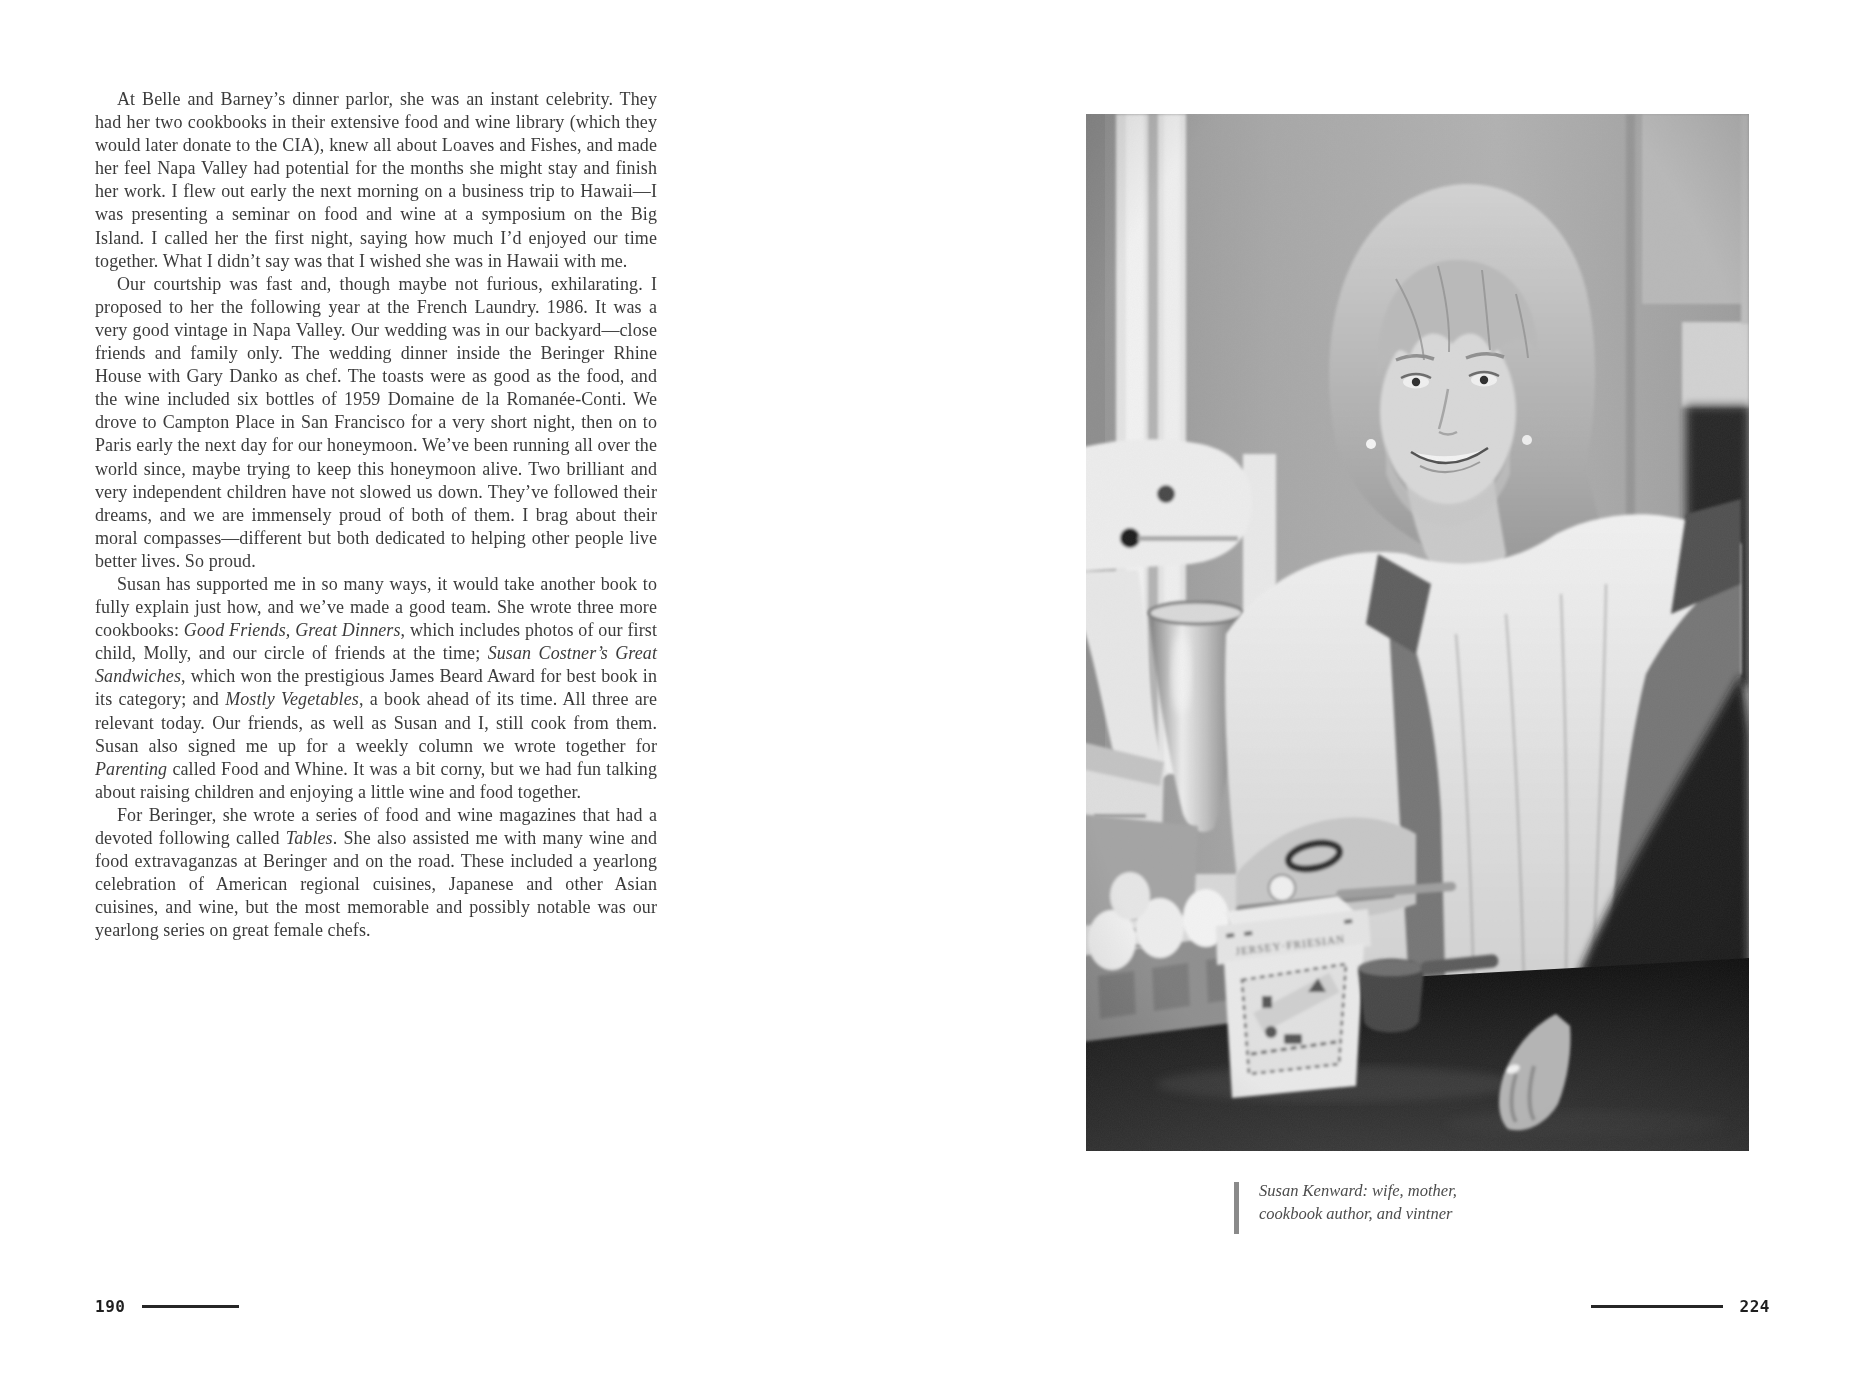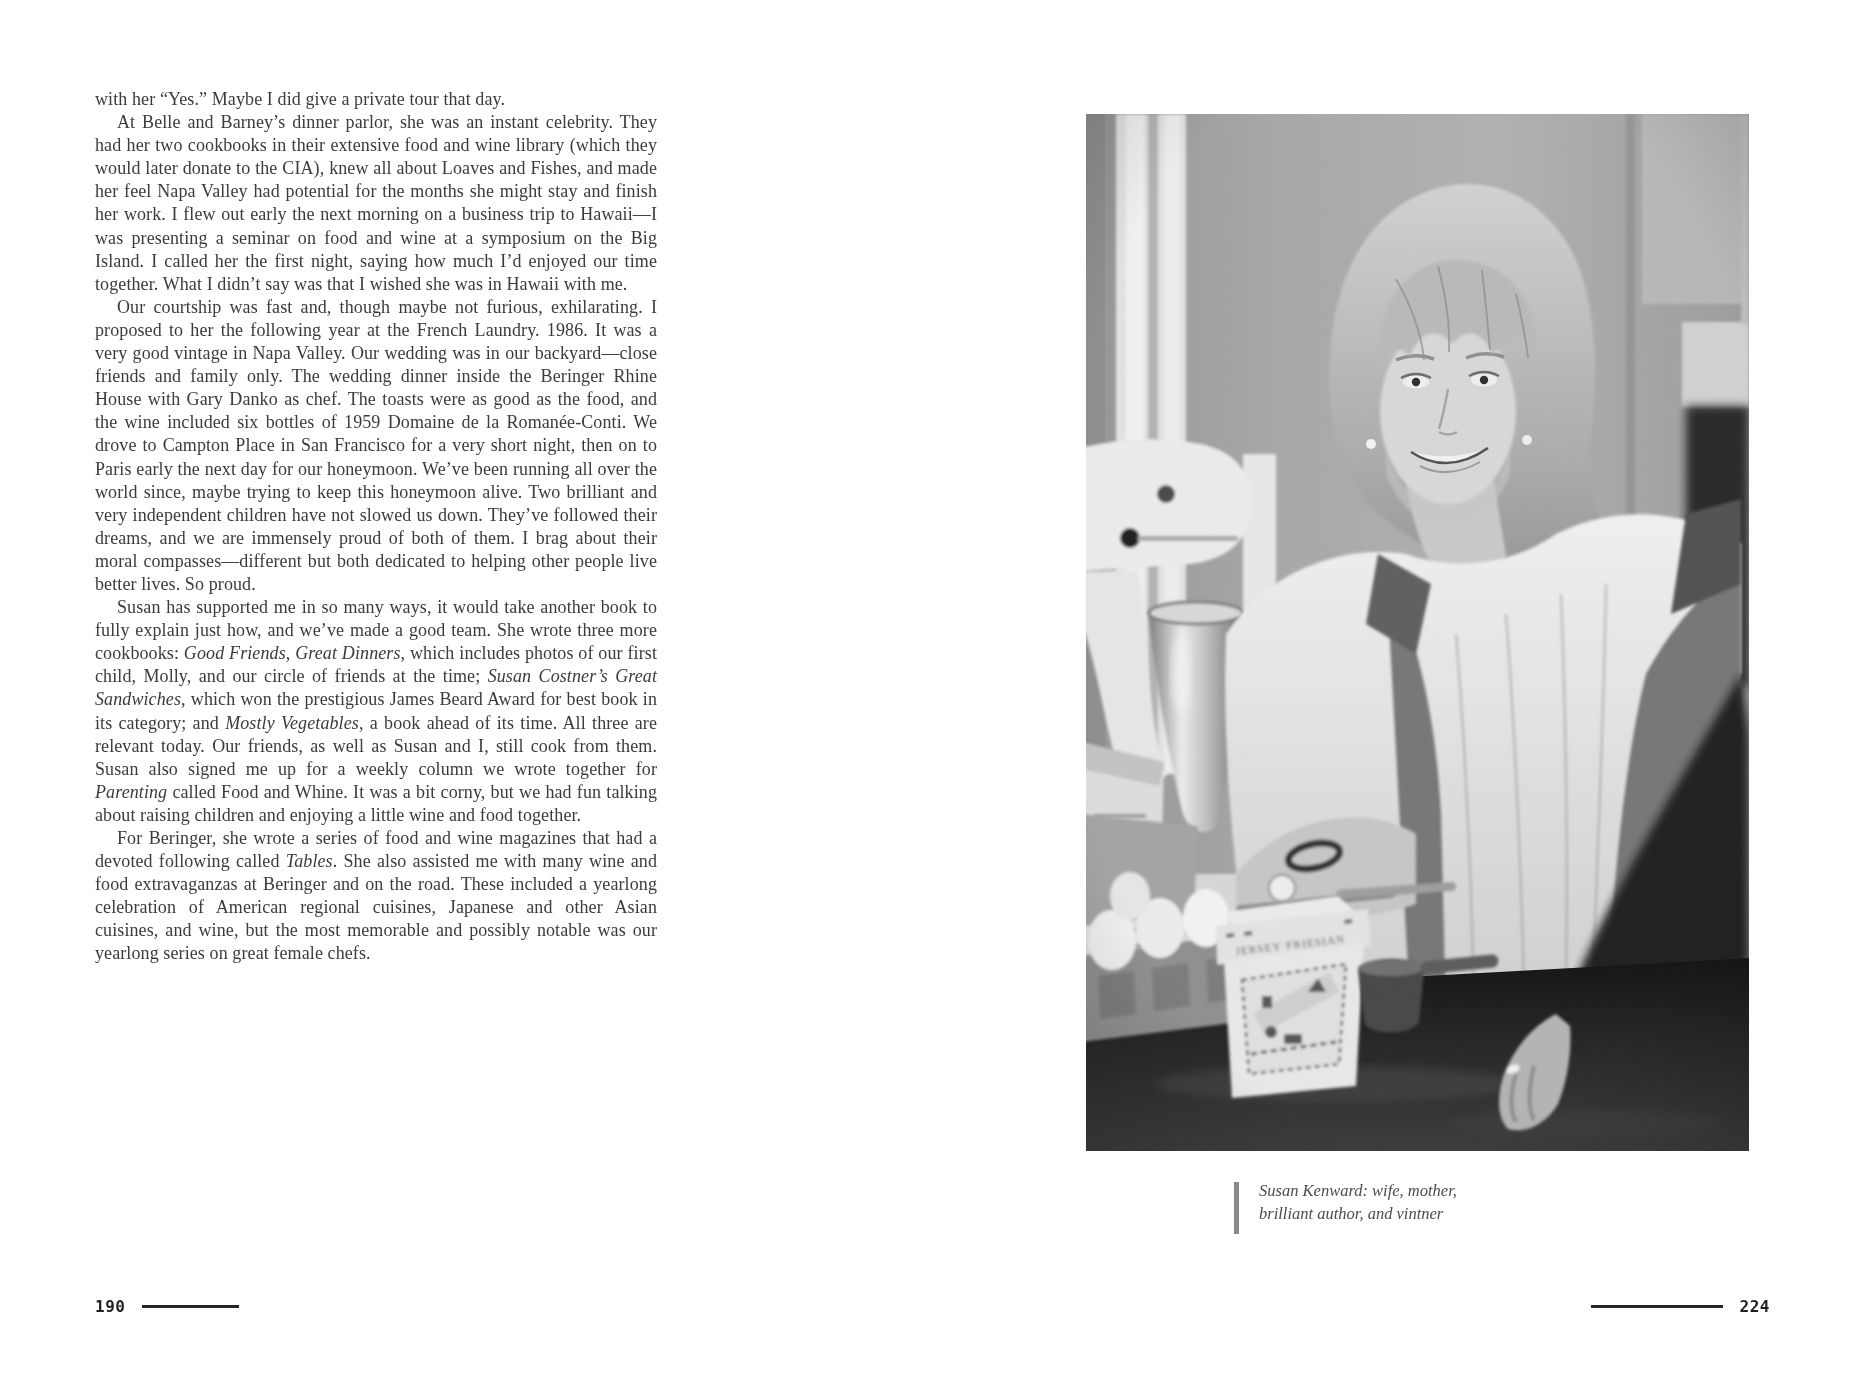--- a/index.html
+++ b/index.html
@@ -70,21 +70,20 @@
   .footer .rule { height: 2.5px; background: #262626; }
   .footer-left { left: 95px; }
   .footer-left .rule { width: 97px; }
   .footer-right { right: 92px; }
   .footer-right .rule { width: 132px; }
 </style>
 </head>
 <body>
 
 <div class="body-text">
-    <p class="para"><span>with her “Yes.” Maybe I did give a private tour that day.</span></p>
     <p class="para indent"><span>At Belle and Barney’s dinner parlor, she was an instant celebrity. They had her two cookbooks in their extensive food and wine library (which they would later donate to the CIA), knew all about Loaves and Fishes, and made her feel Napa Valley had potential for the months she might stay and finish her work. I flew out early the next morning on a business trip to Hawaii—I was presenting a seminar on food and wine at a symposium on the Big Island. I called her the first night, saying how much I’d enjoyed our time together. What I didn’t say was that I wished she was in Hawaii with me.</span></p>
     <p class="para indent"><span>Our courtship was fast and, though maybe not furious, exhilarating. I proposed to her the following year at the French Laundry. 1986. It was a very good vintage in Napa Valley. Our wedding was in our backyard—close friends and family only. The wedding dinner inside the Beringer Rhine House with Gary Danko as chef. The toasts were as good as the food, and the wine included six bottles of 1959 Domaine de la Romanée-Conti. We drove to Campton Place in San Francisco for a very short night, then on to Paris early the next day for our honeymoon. We’ve been running all over the world since, maybe trying to keep this honeymoon alive. Two brilliant and very independent children have not slowed us down. They’ve followed their dreams, and we are immensely proud of both of them. I brag about their moral compasses—different but both dedicated to helping other people live better lives. So proud.</span></p>
     <p class="para indent"><span>Susan has supported me in so many ways, it would take another book to fully explain just how, and we’ve made a good team. She wrote three more cookbooks: </span><span class="it">Good Friends, Great Dinners</span><span>, which includes photos of our first child, Molly, and our circle of friends at the time; </span><span class="it">Susan Costner’s Great Sandwiches</span><span>, which won the prestigious James Beard Award for best book in its category; and </span><span class="it">Mostly Vegetables</span><span>, a book ahead of its time. All three are relevant today. Our friends, as well as Susan and I, still cook from them. Susan also signed me up for a weekly column we wrote together for </span><span class="it">Parenting</span><span> called Food and Whine. It was a bit corny, but we had fun talking about raising children and enjoying a little wine and food together.</span></p>
     <p class="para indent"><span>For Beringer, she wrote a series of food and wine magazines that had a devoted following called </span><span class="it">Tables</span><span>. She also assisted me with many wine and food extravaganzas at Beringer and on the road. These included a yearlong celebration of American regional cuisines, Japanese and other Asian cuisines, and wine, but the most memorable and possibly notable was our yearlong series on great female chefs.</span></p>
   </div>
 
 <div class="footer footer-left">
   <span>190</span>
   <span class="rule"></span>
 </div>
@@ -312,20 +311,20 @@
 
     <rect x="0" y="0" width="663" height="1037" fill="url(#vignette)"></rect>
     <rect x="0" y="0" width="663" height="1037" filter="url(#grain)"></rect>
   </svg>
 </div>
 
 <div class="caption">
   <div class="caption-bar"></div>
   <div class="caption-text">
     <div>Susan Kenward: wife, mother,</div>
-    <div>brilliant author, and vintner</div>
+    <div>cookbook author, and vintner</div>
   </div>
 </div>
 
 <div class="footer footer-right">
   <span class="rule"></span>
   <span>224</span>
 </div>
 
 </body></html>

